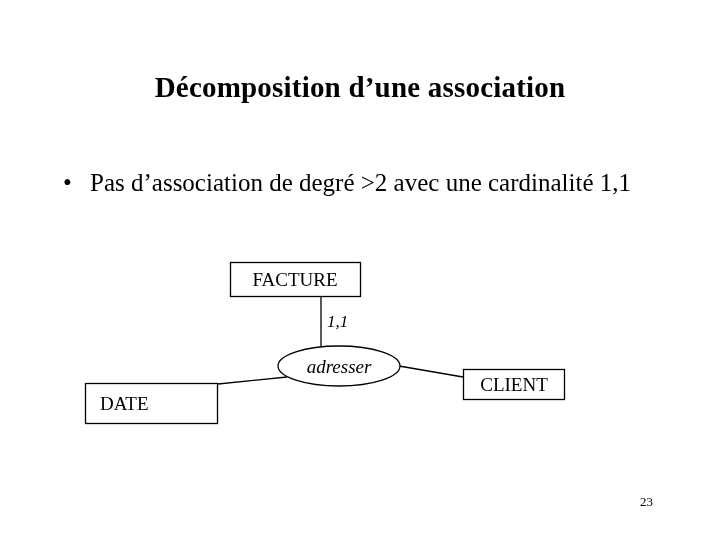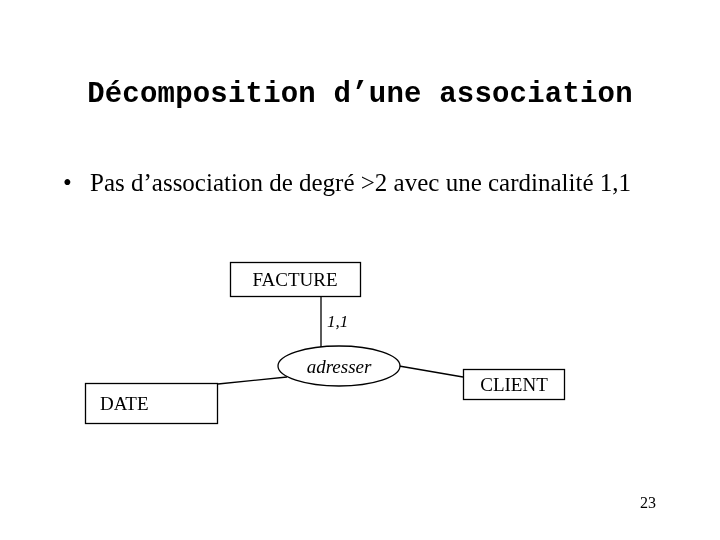--- a/index.html
+++ b/index.html
@@ -18,24 +18,24 @@
     position: relative;
     width: 720px;
     height: 540px;
     background: #ffffff;
   }
 
   
   #slide-title {
     position: absolute;
     left: 0;
-    top: 78px;
+    top: 70px;
     width: 720px;
     text-align: center;
-    font-family: Liberation Mono, monospace;
+    font-family: Liberation Serif, serif;
     font-weight: bold;
     font-size: 29px;
     line-height: 34px;
     letter-spacing: 0.2px;
     color: #000000;
     white-space: nowrap;
   }
 
   
   #body-list {
@@ -105,21 +105,21 @@
   #diagram .card-label {
     font-size: 17px;
     font-style: italic;
   }
 
   
   #page-number {
     position: absolute;
     left: 640px;
     top: 494px;
-    font-size: 16px;
+    font-size: 13px;
     font-family: "Liberation Serif", serif;
     color: #000000;
   }
 </style>
 </head>
 <body>
 
 <div id="slide">
 
   <div id="slide-title">Décomposition d’une association</div>

